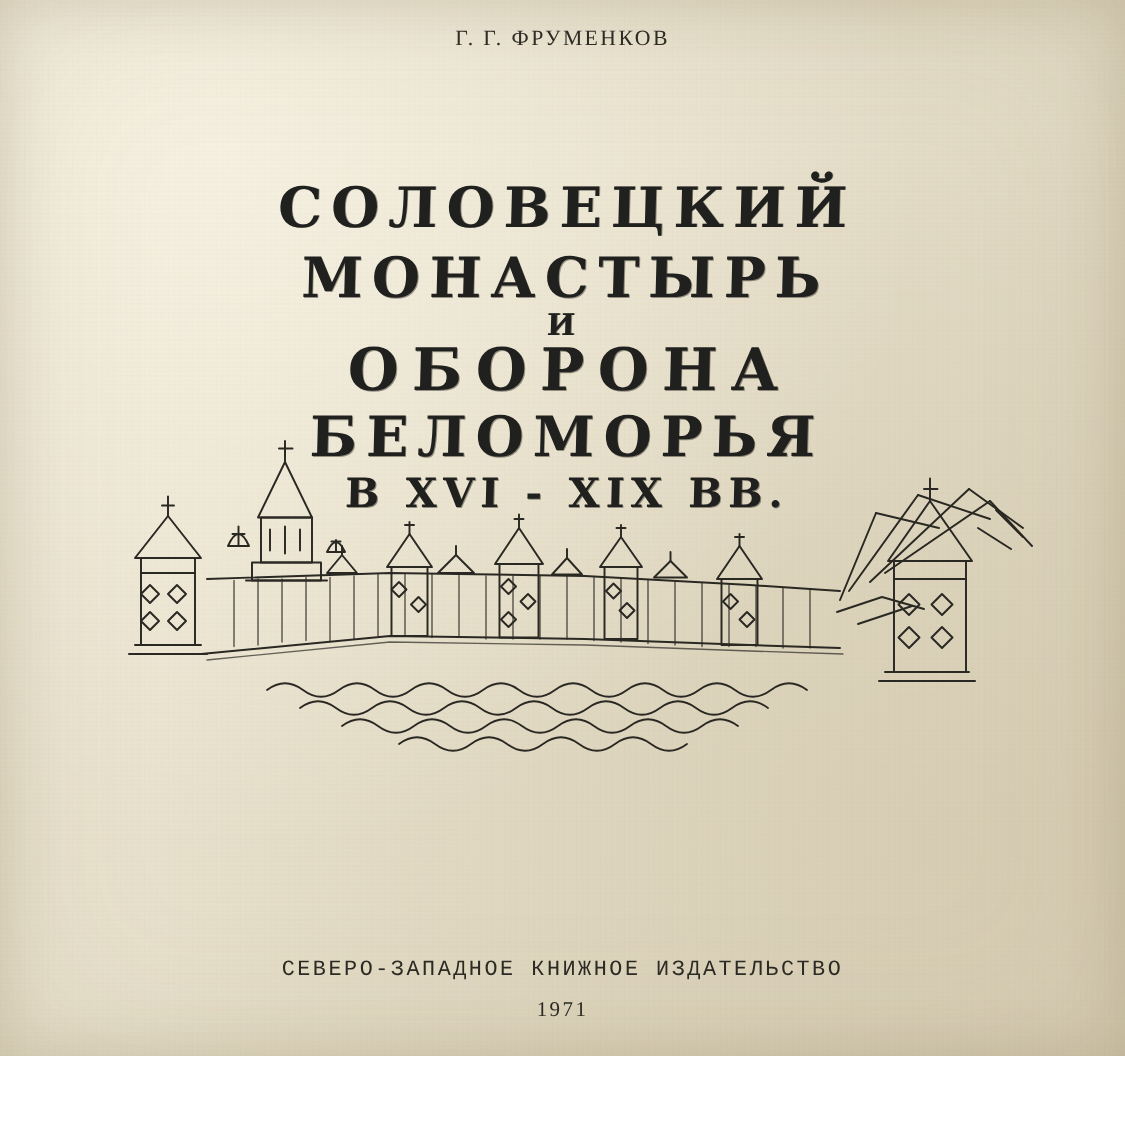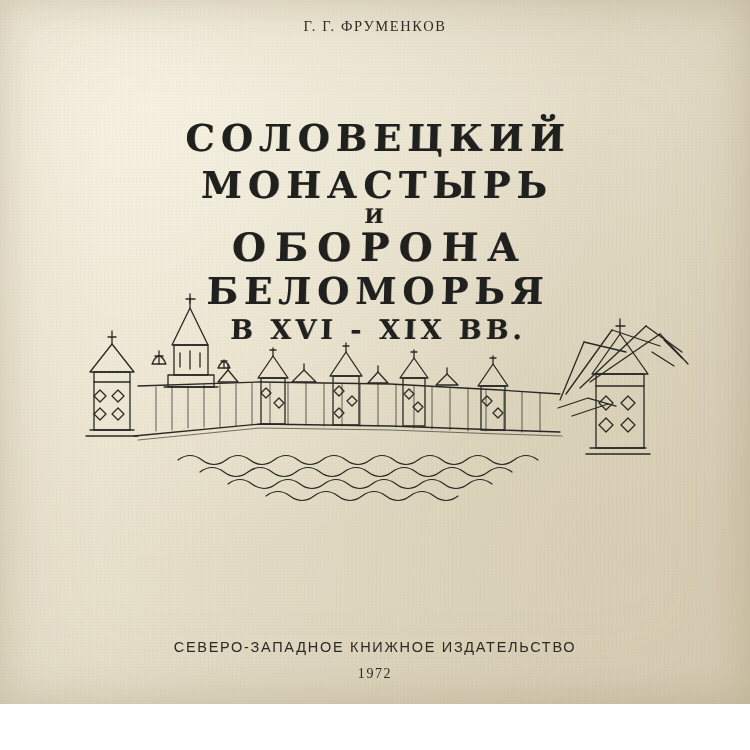--- a/index.html
+++ b/index.html
@@ -97,21 +97,21 @@
     position: absolute;
     left: 0;
     right: 0;
     bottom: 22px;
     text-align: center;
     color: #2b2a25;
   }
   #publisher {
     font-size: 14.5px;
     letter-spacing: 1.7px;
-    font-family: Liberation Sans, sans-serif;
+    font-family: Liberation Mono, monospace;
   }
   #year {
     margin-top: 11px;
     font-size: 14px;
     letter-spacing: 1.6px;
     font-family: "Liberation Serif", serif;
   }
 </style>
 </head>
 <body>
@@ -253,17 +253,17 @@
         <path d="M140 182 q12 -9 24 0 t24 0 t24 0 t24 0 t24 0 t24 0 t24 0 t24 0 t24 0 t24 0 t24 0 t24 0 t24 0"></path>
         <path d="M168 194 q12 -9 24 0 t24 0 t24 0 t24 0 t24 0 t24 0 t24 0 t24 0 t24 0 t24 0 t24 0"></path>
         <path d="M206 206 q12 -9 24 0 t24 0 t24 0 t24 0 t24 0 t24 0 t24 0 t24 0"></path>
       </g>
 
     </svg>
   </div>
 
   <div id="footer">
     <div id="publisher">СЕВЕРО-ЗАПАДНОЕ КНИЖНОЕ ИЗДАТЕЛЬСТВО</div>
-    <div id="year">1972</div>
+    <div id="year">1971</div>
   </div>
 
   <div id="vignette"></div>
 </div>
 
 </body></html>

